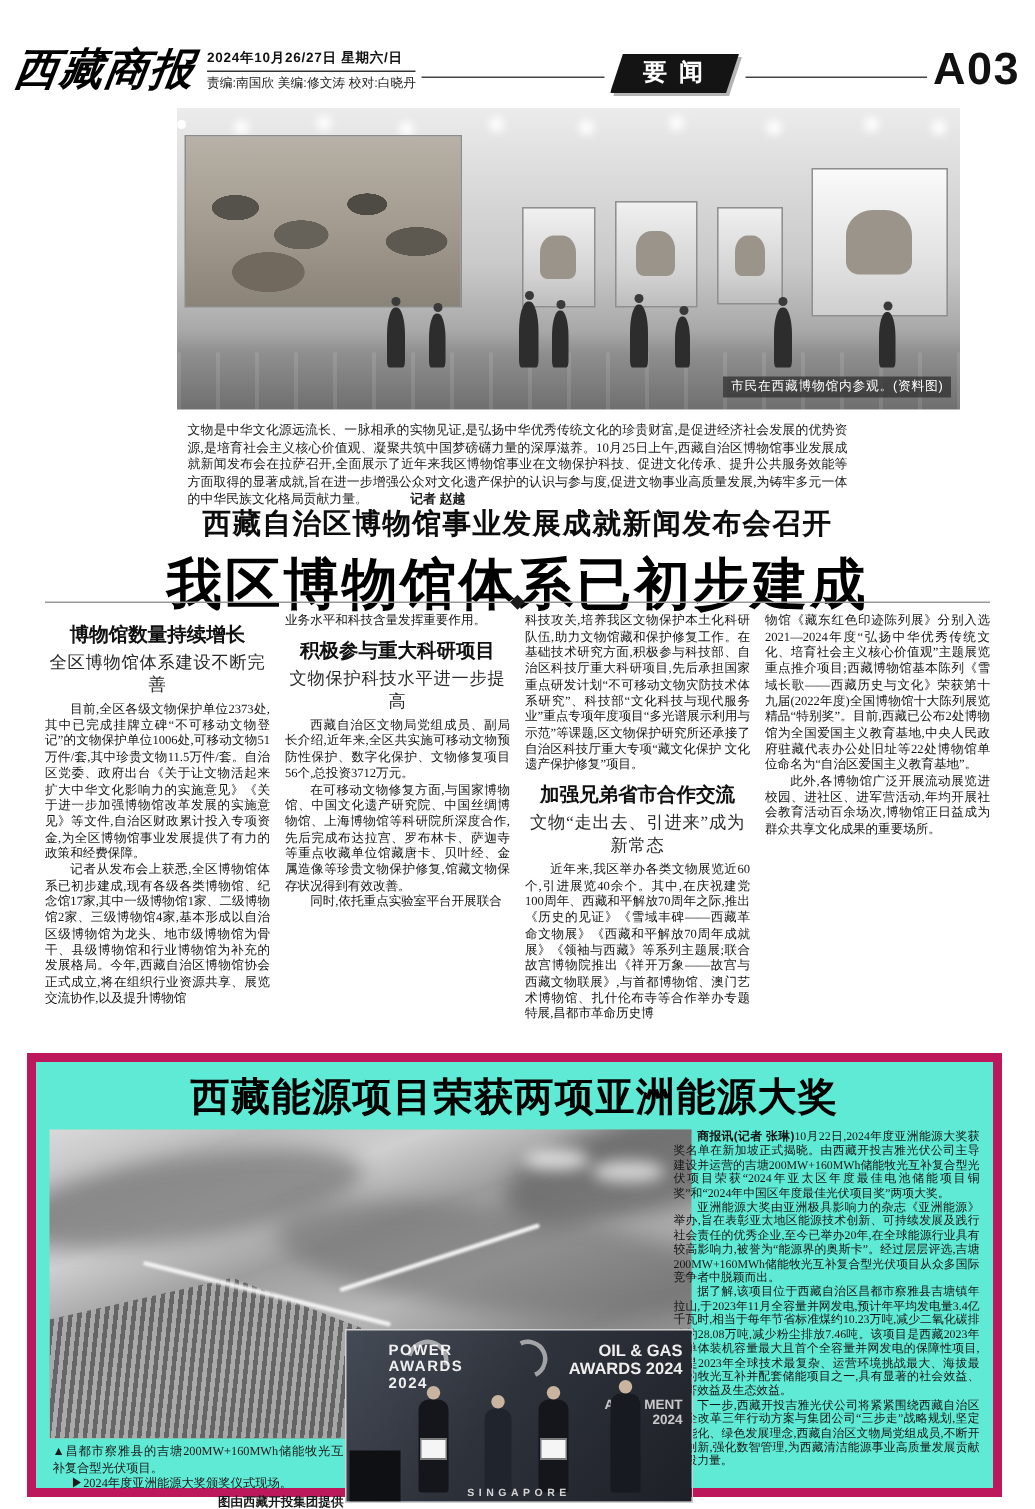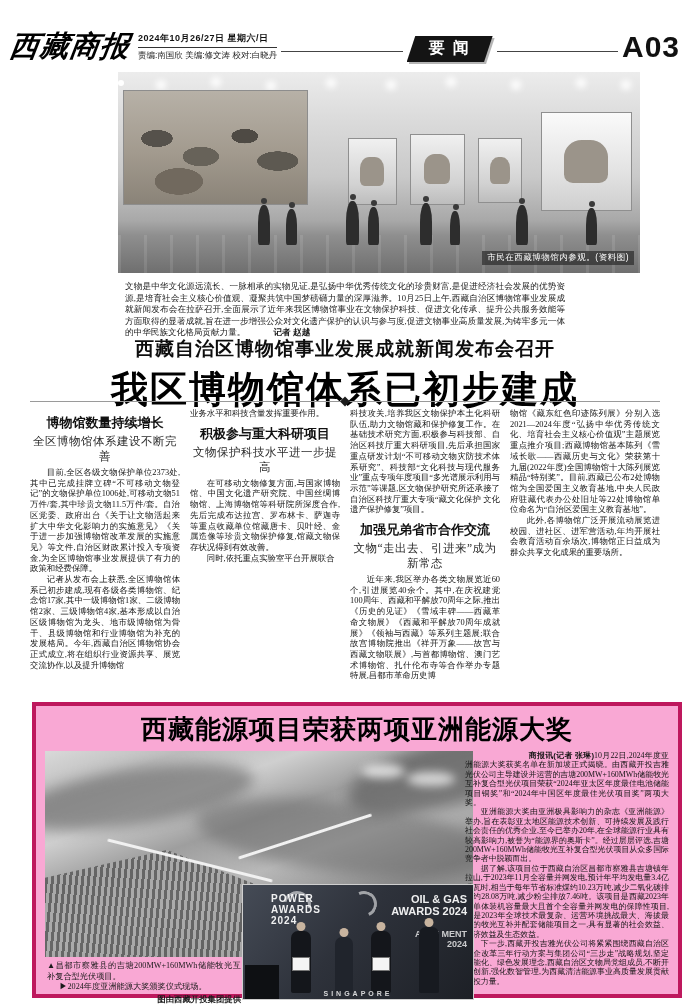--- a/index.html
+++ b/index.html
@@ -57,21 +57,21 @@
   .divider{position:absolute;left:30px;top:401px;width:630px;border-top:1px solid #9a9a9a;}
   .diamond{position:absolute;left:50%;top:-4px;width:7px;height:7px;background:#1c1c1c;transform:translateX(-50%) rotate(45deg);}
   
   .columns{position:absolute;left:30px;top:409px;width:630px;height:287px;display:flex;gap:10px;overflow:hidden;}
   .col{flex:1;overflow:hidden;}
   .subhead{font-family:"Liberation Sans",sans-serif;font-weight:bold;font-size:13px;text-align:center;margin:5px 0 2px;}
   .subtitle{font-size:11.5px;text-align:center;color:#2b2b2b;margin:0 0 4px;letter-spacing:.5px;}
   .bp{margin:0;font-size:8.4px;line-height:10.7px;text-align:justify;text-indent:2em;color:#141414;}
   .bp.cont{text-indent:0;}
   
-  .box{position:absolute;left:32px;top:702px;width:650px;height:296px;border:4px solid #be185d;background:#f9a8d4;box-sizing:border-box;}
+  .box{position:absolute;left:18px;top:702px;width:650px;height:296px;border:6px solid #be185d;background:#5eead4;box-sizing:border-box;}
   .box-headline{margin:6px 0 4px;text-align:center;font-family:"Liberation Sans",sans-serif;font-weight:bold;
       font-size:26px;letter-spacing:1px;color:#000;}
   .box-content{position:relative;margin:0 9px;height:250px;}
   .box-left{position:absolute;left:0;top:0;width:428px;height:222px;}
   .aerial{position:absolute;left:0;top:0;width:428px;height:206px;overflow:hidden;
       background:linear-gradient(160deg,#d9d9d9 0%,#bdbdbd 14%,#cfcfcf 26%,#9e9e9e 40%,#b9b9b9 55%,#8b8b8b 72%,#a3a3a3 100%);}
   .ridge{position:absolute;background:#6c6c6c;border-radius:50%;filter:blur(7px);opacity:.65;}
   .r1{left:-30px;top:18px;width:240px;height:56px;transform:rotate(-9deg);}
   .r2{left:150px;top:52px;width:300px;height:70px;transform:rotate(7deg);opacity:.55;}
   .r3{left:300px;top:-8px;width:200px;height:64px;transform:rotate(-14deg);background:#585858;}
@@ -104,21 +104,21 @@
   .f2{left:92px;width:18px;height:56px;background:#20242c;}
   .f3{left:128px;width:20px;height:62px;}
   .f4{left:176px;width:20px;height:66px;background:#171a20;}
   .podium{position:absolute;left:2px;bottom:0;width:34px;height:34px;background:#0e1013;}
   .photo-captions{position:absolute;left:2px;top:210px;width:194px;font-size:8.2px;line-height:10.6px;color:#1a1a1a;}
   .cap{margin:0;text-align:justify;}
   .cap-indent{text-indent:1.5em;}
   .credit{font-weight:bold;text-align:right;font-family:"Liberation Sans",sans-serif;font-size:8.4px;margin-top:1px;}
   .box-right{position:absolute;right:0;top:0;width:204px;height:250px;overflow:hidden;}
   .box-right .bp{font-size:7.9px;line-height:9.4px;}
-  .box-right b{font-family:"Liberation Sans",sans-serif;margin-left:48px;}
+  .box-right b{font-family:"Liberation Sans",sans-serif;}
 </style>
 </head>
 <body>
 
 <div class="page">
 
   <header class="masthead">
     <div class="logo">西藏商报</div>
     <div class="mast-info">
       <div class="date-line">2024年10月26/27日 星期六/日</div>
@@ -176,20 +176,21 @@
       <div class="col">
         <div class="subhead">博物馆数量持续增长</div>
         <div class="subtitle">全区博物馆体系建设不断完善</div>
         <p class="bp">目前,全区各级文物保护单位2373处,其中已完成挂牌立碑“不可移动文物登记”的文物保护单位1006处,可移动文物51万件/套,其中珍贵文物11.5万件/套。自治区党委、政府出台《关于让文物活起来 扩大中华文化影响力的实施意见》《关于进一步加强博物馆改革发展的实施意见》等文件,自治区财政累计投入专项资金,为全区博物馆事业发展提供了有力的政策和经费保障。</p>
         <p class="bp">记者从发布会上获悉,全区博物馆体系已初步建成,现有各级各类博物馆、纪念馆17家,其中一级博物馆1家、二级博物馆2家、三级博物馆4家,基本形成以自治区级博物馆为龙头、地市级博物馆为骨干、县级博物馆和行业博物馆为补充的发展格局。今年,西藏自治区博物馆协会正式成立,将在组织行业资源共享、展览交流协作,以及提升博物馆</p>
       </div>
       <div class="col">
         <p class="bp cont">业务水平和科技含量发挥重要作用。</p>
         <div class="subhead">积极参与重大科研项目</div>
         <div class="subtitle">文物保护科技水平进一步提高</div>
+        <p class="bp">西藏自治区文物局党组成员、副局长介绍,近年来,全区共实施可移动文物预防性保护、数字化保护、文物修复项目56个,总投资3712万元。</p>
         <p class="bp">在可移动文物修复方面,与国家博物馆、中国文化遗产研究院、中国丝绸博物馆、上海博物馆等科研院所深度合作,先后完成布达拉宫、罗布林卡、萨迦寺等重点收藏单位馆藏唐卡、贝叶经、金属造像等珍贵文物保护修复,馆藏文物保存状况得到有效改善。</p>
         <p class="bp">同时,依托重点实验室平台开展联合</p>
       </div>
       <div class="col">
         <p class="bp cont">科技攻关,培养我区文物保护本土化科研队伍,助力文物馆藏和保护修复工作。在基础技术研究方面,积极参与科技部、自治区科技厅重大科研项目,先后承担国家重点研发计划“不可移动文物灾防技术体系研究”、科技部“文化科技与现代服务业”重点专项年度项目“多光谱展示利用与示范”等课题,区文物保护研究所还承接了自治区科技厅重大专项“藏文化保护 文化遗产保护修复”项目。</p>
         <div class="subhead">加强兄弟省市合作交流</div>
         <div class="subtitle">文物“走出去、引进来”成为新常态</div>
         <p class="bp">近年来,我区举办各类文物展览近60个,引进展览40余个。其中,在庆祝建党100周年、西藏和平解放70周年之际,推出《历史的见证》《雪域丰碑——西藏革命文物展》《西藏和平解放70周年成就展》《领袖与西藏》等系列主题展;联合故宫博物院推出《祥开万象——故宫与西藏文物联展》,与首都博物馆、澳门艺术博物馆、扎什伦布寺等合作举办专题特展,昌都市革命历史博</p>
       </div>
       <div class="col">

